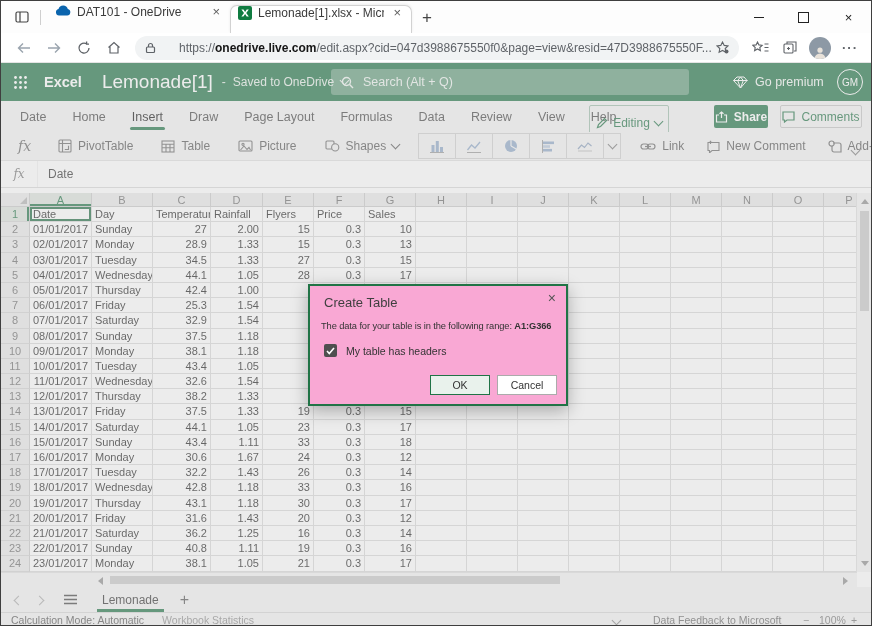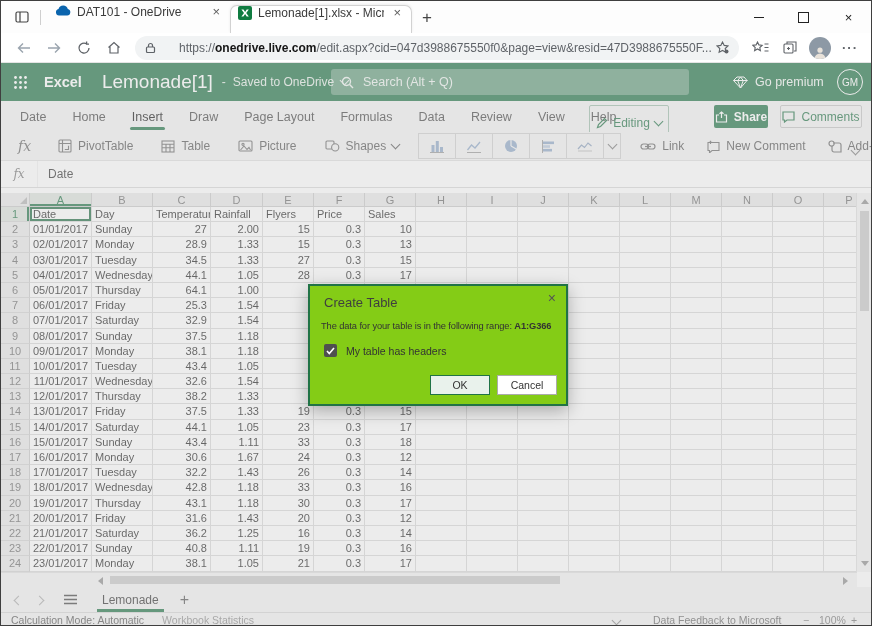--- a/index.html
+++ b/index.html
@@ -97,21 +97,21 @@
   .statusbar{position:absolute;left:0;top:611px;width:870px;height:15px;background:#f3f3f3;border-top:1px solid #d6d6d6;display:flex;align-items:center;font-size:10.5px;color:#555;box-sizing:border-box}
   .sb-calc{margin-left:10px}
   .sb-stats{margin-left:18px;color:#8d8d8d}
   .sb-chev{position:absolute;left:612px;color:#888}
   .sb-feedback{position:absolute;left:652px;color:#666}
   .sb-zo{position:absolute;left:802px;color:#777}
   .sb-zoom{position:absolute;left:818px;color:#777}
   .sb-zi{position:absolute;left:850px;color:#777}
   
   .dim{position:absolute;left:0;top:62px;width:870px;height:563px;background:rgba(208,208,208,.40);z-index:5;pointer-events:none}
-  .dialog{position:absolute;left:307px;top:283px;width:260px;height:122px;background:#84cc16;border:2px solid #217346;box-sizing:border-box;z-index:10;box-shadow:0 5px 16px rgba(0,0,0,.28);color:#333}
+  .dialog{position:absolute;left:307px;top:283px;width:260px;height:122px;background:#f9a8d4;border:2px solid #217346;box-sizing:border-box;z-index:10;box-shadow:0 5px 16px rgba(0,0,0,.28);color:#333}
   .dlg-title{position:absolute;left:14px;top:9px;font-size:13px;color:#3f3f3f}
   .dlg-x{position:absolute;right:10px;top:5px;font-size:14px;color:#555;line-height:1}
   .dlg-msg{position:absolute;left:11px;top:35px;font-size:9.3px;letter-spacing:-.1px;white-space:nowrap;color:#333}
   .dlg-check{position:absolute;left:14px;top:58px;display:flex;align-items:center;gap:9px}
   .cbox{width:13px;height:13px;background:#4f4f4f;border-radius:2px;display:flex;align-items:center;justify-content:center}
   .dlg-chklbl{font-size:10.5px}
   .dlg-btns{position:absolute;right:9px;bottom:9px;display:flex;gap:7px}
   .btn{width:60px;height:20px;display:flex;align-items:center;justify-content:center;font-size:10.5px;box-sizing:border-box}
   .btn.ok{background:#e9f2ec;border:1px solid #217346}
   .btn.cancel{background:#fff;border:1px solid #ababab}
@@ -513,21 +513,21 @@
       <div class="gcell" style="width: 51px;"></div>
       <div class="gcell" style="width: 51px;"></div>
       <div class="gcell" style="width: 51px;"></div>
       <div class="gcell" style="width: 51px;"></div>
       <div class="gcell" style="width: 51px;"></div>
     </div>
     <div class="grow">
       <div class="grh">6</div>
       <div class="gcell gr" style="width: 62px;">05/01/2017</div>
       <div class="gcell gl" style="width: 61px;">Thursday</div>
-      <div class="gcell gr" style="width: 58px;">64.1</div>
+      <div class="gcell gr" style="width: 58px;">42.4</div>
       <div class="gcell gr" style="width: 52px;">1.00</div>
       <div class="gcell gr" style="width: 51px;"></div>
       <div class="gcell gr" style="width: 51px;"></div>
       <div class="gcell gr" style="width: 51px;"></div>
       <div class="gcell" style="width: 51px;"></div>
       <div class="gcell" style="width: 51px;"></div>
       <div class="gcell" style="width: 51px;"></div>
       <div class="gcell" style="width: 51px;"></div>
       <div class="gcell" style="width: 51px;"></div>
       <div class="gcell" style="width: 51px;"></div>

